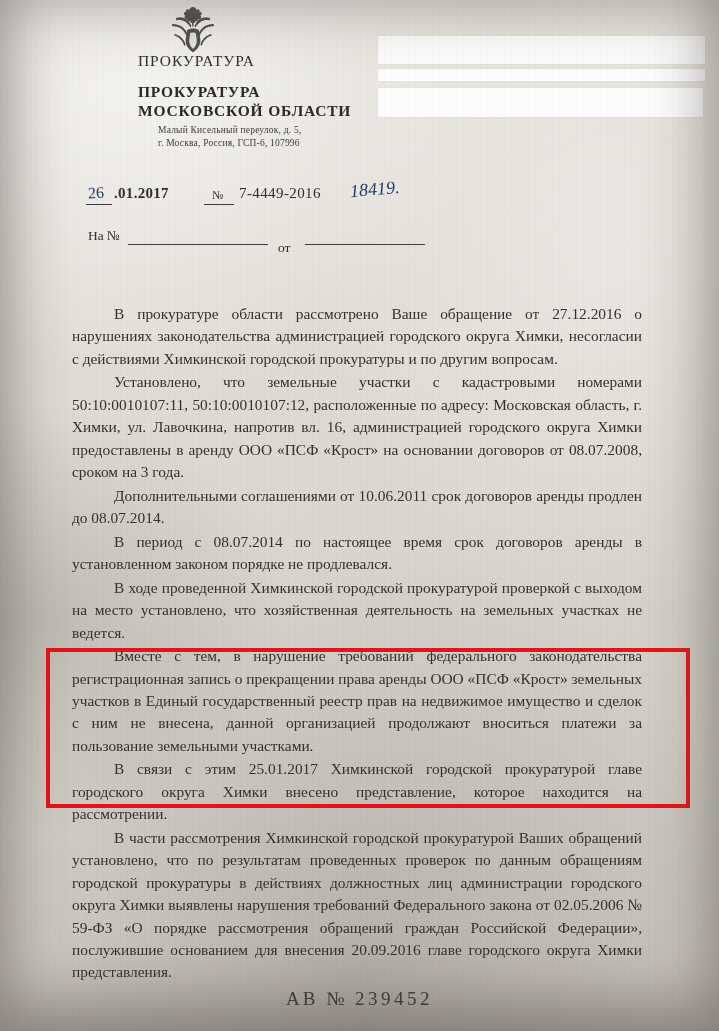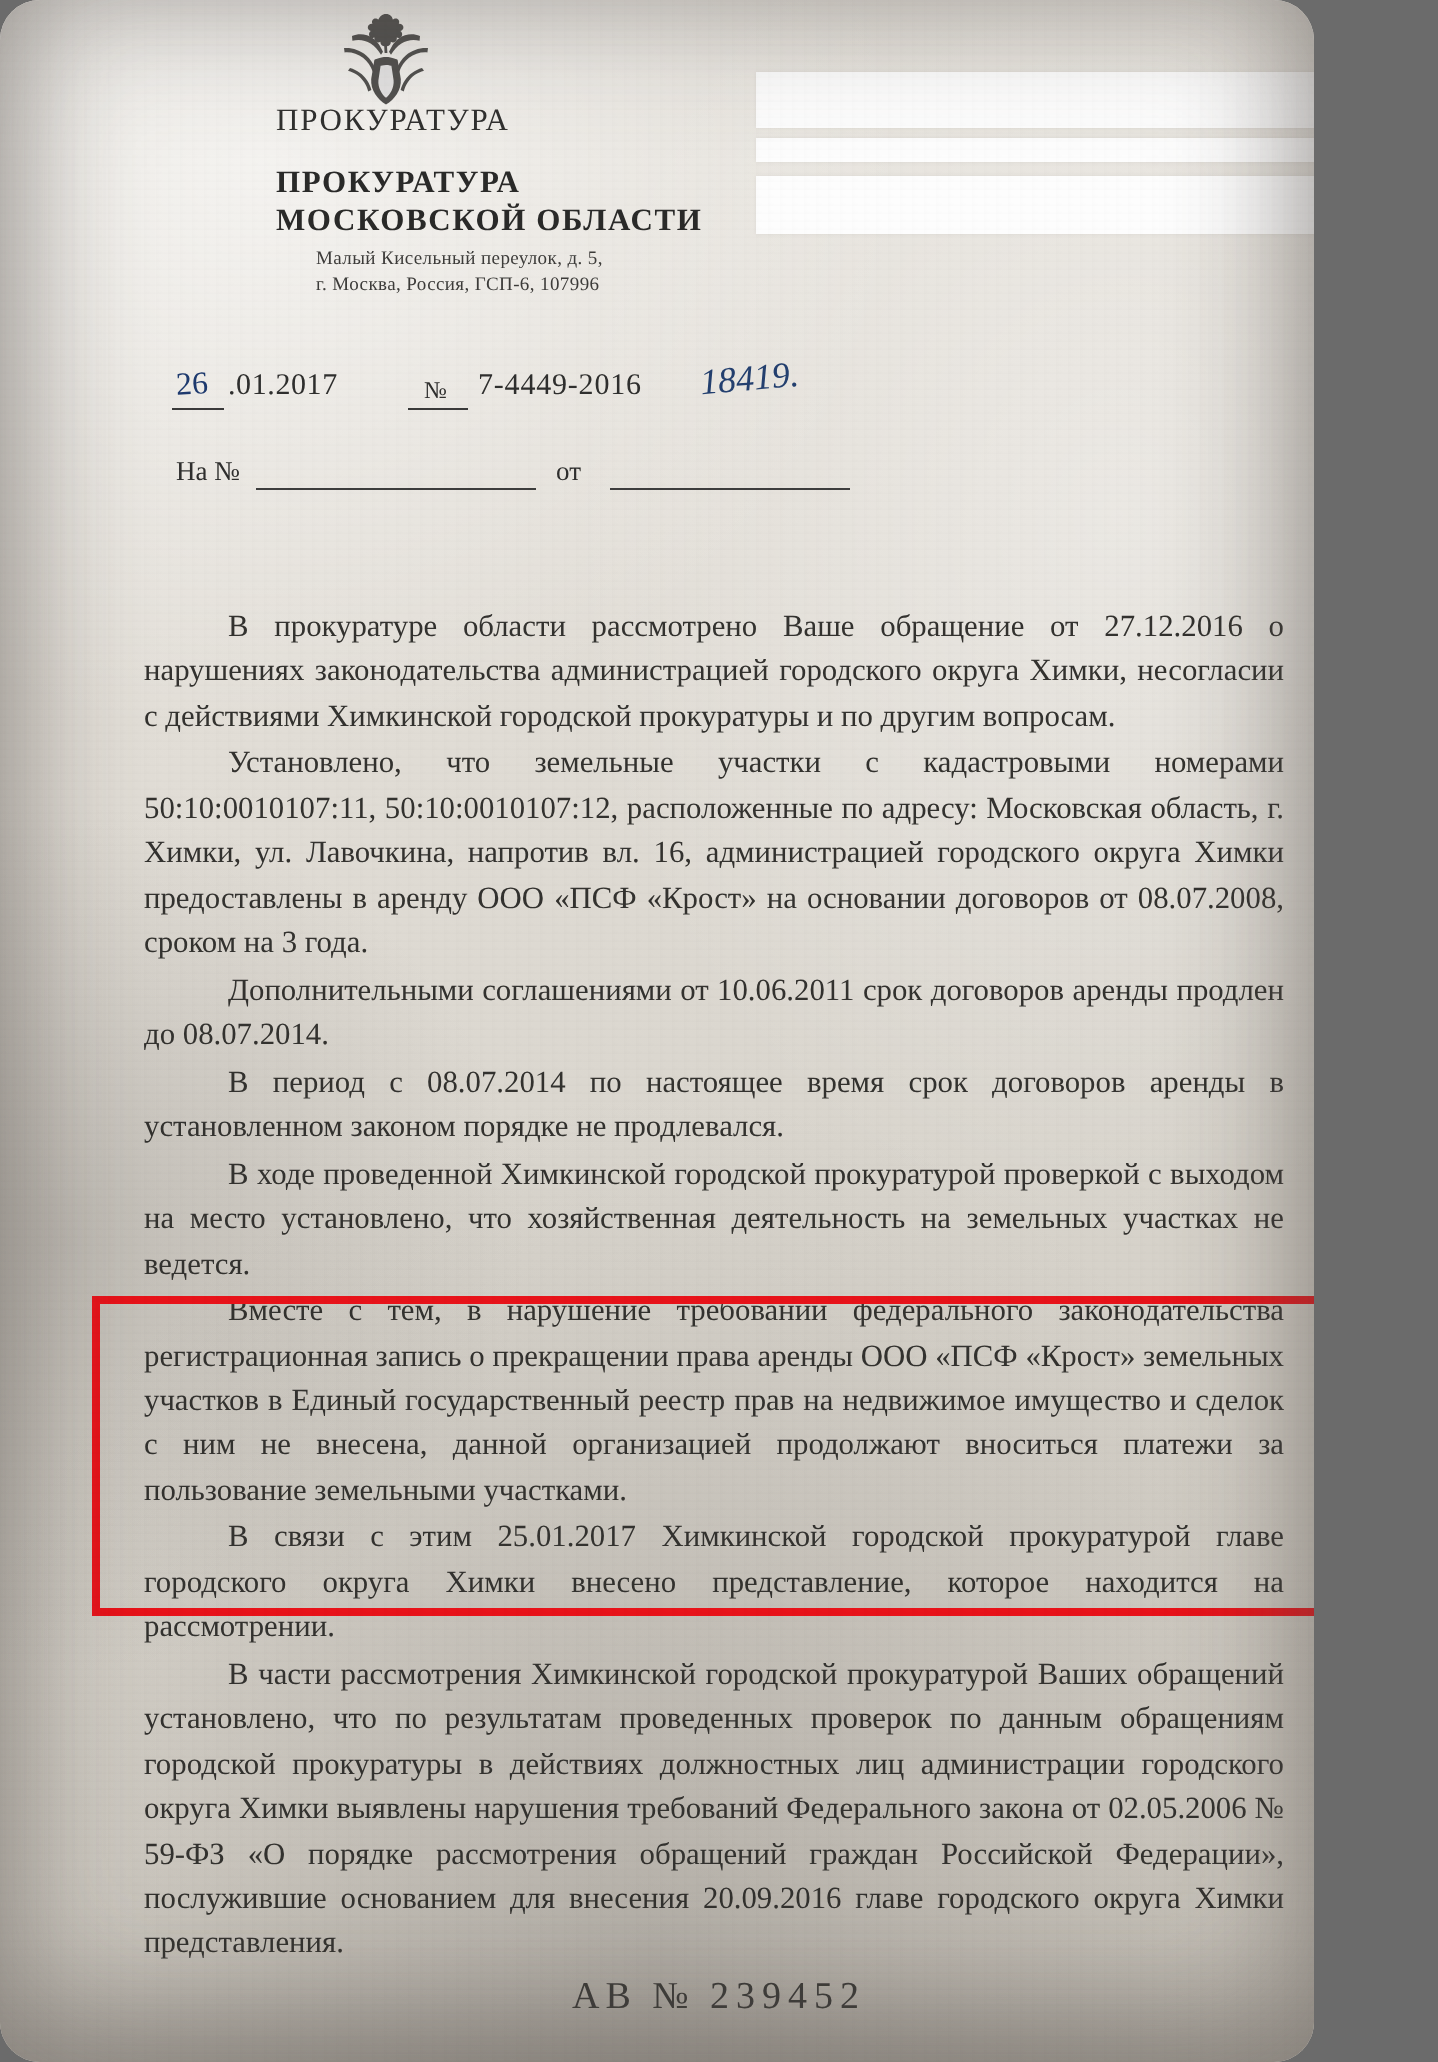--- a/index.html
+++ b/index.html
@@ -2,27 +2,26 @@
 <html lang="ru"><head>
 <meta charset="utf-8">
 <style>
   html, body {
     margin: 0;
     padding: 0;
     background: #6b6b6b;
   }
   .page {
     position: relative;
-    width: 657px;
+    width: 719px;
     height: 1031px;
     overflow: hidden;
     background: #cfcbc4;
     font-family: "Liberation Serif", serif;
     color: #3a3a3a;
-    border-radius: 20px;
   }
   
   .paper {
     position: absolute;
     inset: 0;
     background:
       radial-gradient(ellipse 70% 40% at 20% 8%, rgba(255,255,255,0.55), rgba(255,255,255,0) 70%),
       radial-gradient(ellipse 60% 50% at 85% 25%, rgba(255,255,255,0.35), rgba(255,255,255,0) 70%),
       radial-gradient(ellipse 80% 60% at 50% 95%, rgba(120,115,110,0.30), rgba(255,255,255,0) 70%),
       radial-gradient(ellipse 50% 30% at 5% 60%, rgba(110,105,100,0.25), rgba(255,255,255,0) 70%),
@@ -119,20 +118,21 @@
     position: absolute;
     left: -2px; top: 21px;
     width: 26px; height: 1px;
     background: #3a3a3a;
   }
   .date-rest {
     position: absolute;
     left: 26px; top: 2px;
     font-size: 15px;
     letter-spacing: 0.3px;
+    font-weight: bold;
   }
   .date-no {
     position: absolute;
     left: 124px; top: 5px;
     font-size: 12px;
   }
   .date-no-underline {
     position: absolute;
     left: 116px; top: 21px;
     width: 30px; height: 1px;
@@ -159,21 +159,21 @@
     left: 88px;
     top: 228px;
     width: 330px;
     height: 22px;
     font-size: 13.5px;
     color: #2f2f2e;
     text-align: right;
   }
   .onref-label { position: absolute; left: 0; top: 0; }
   .onref-line1 { position: absolute; left: 40px; top: 16px; width: 140px; height: 1px; background: #3d3d3d; }
-  .onref-ot { position: absolute; left: 190px; top: 0; }
+  .onref-ot { position: absolute; left: 190px; top: 12px; }
   .onref-line2 { position: absolute; left: 217px; top: 16px; width: 120px; height: 1px; background: #3d3d3d; }
 
   
   .body {
     position: absolute;
     left: 72px;
     top: 303px;
     width: 570px;
     font-size: 15.4px;
     line-height: 1.455;

